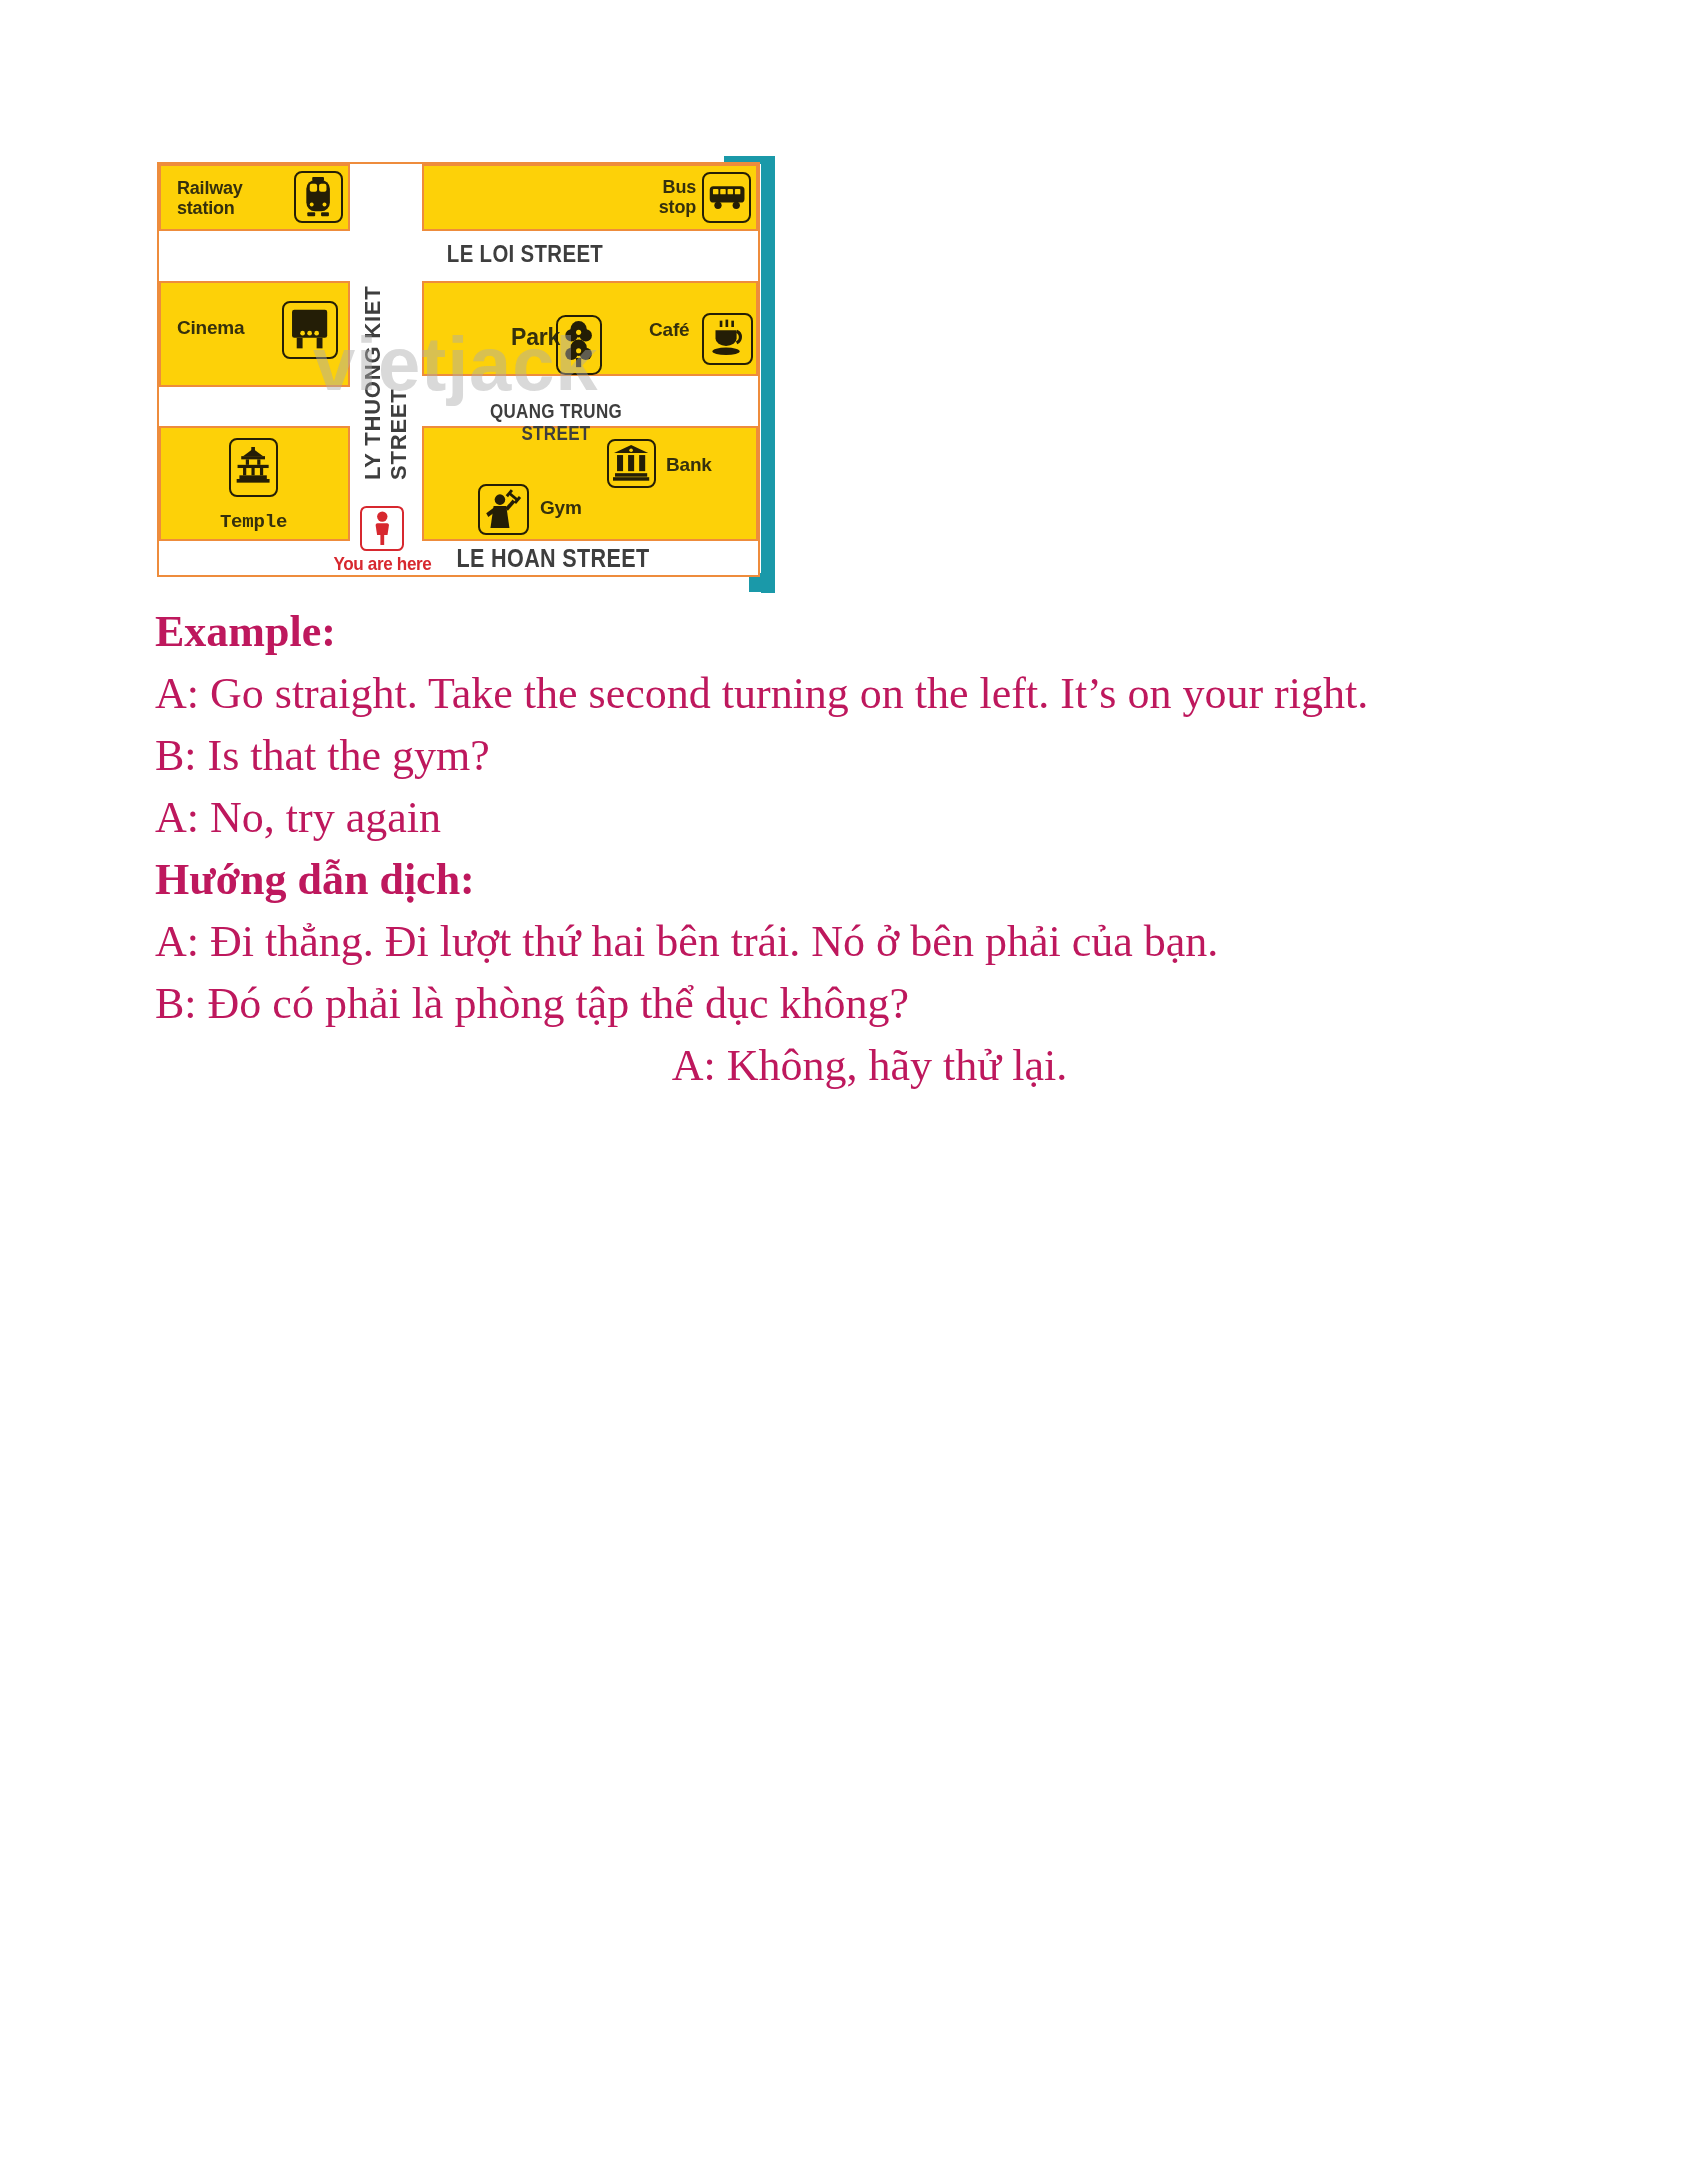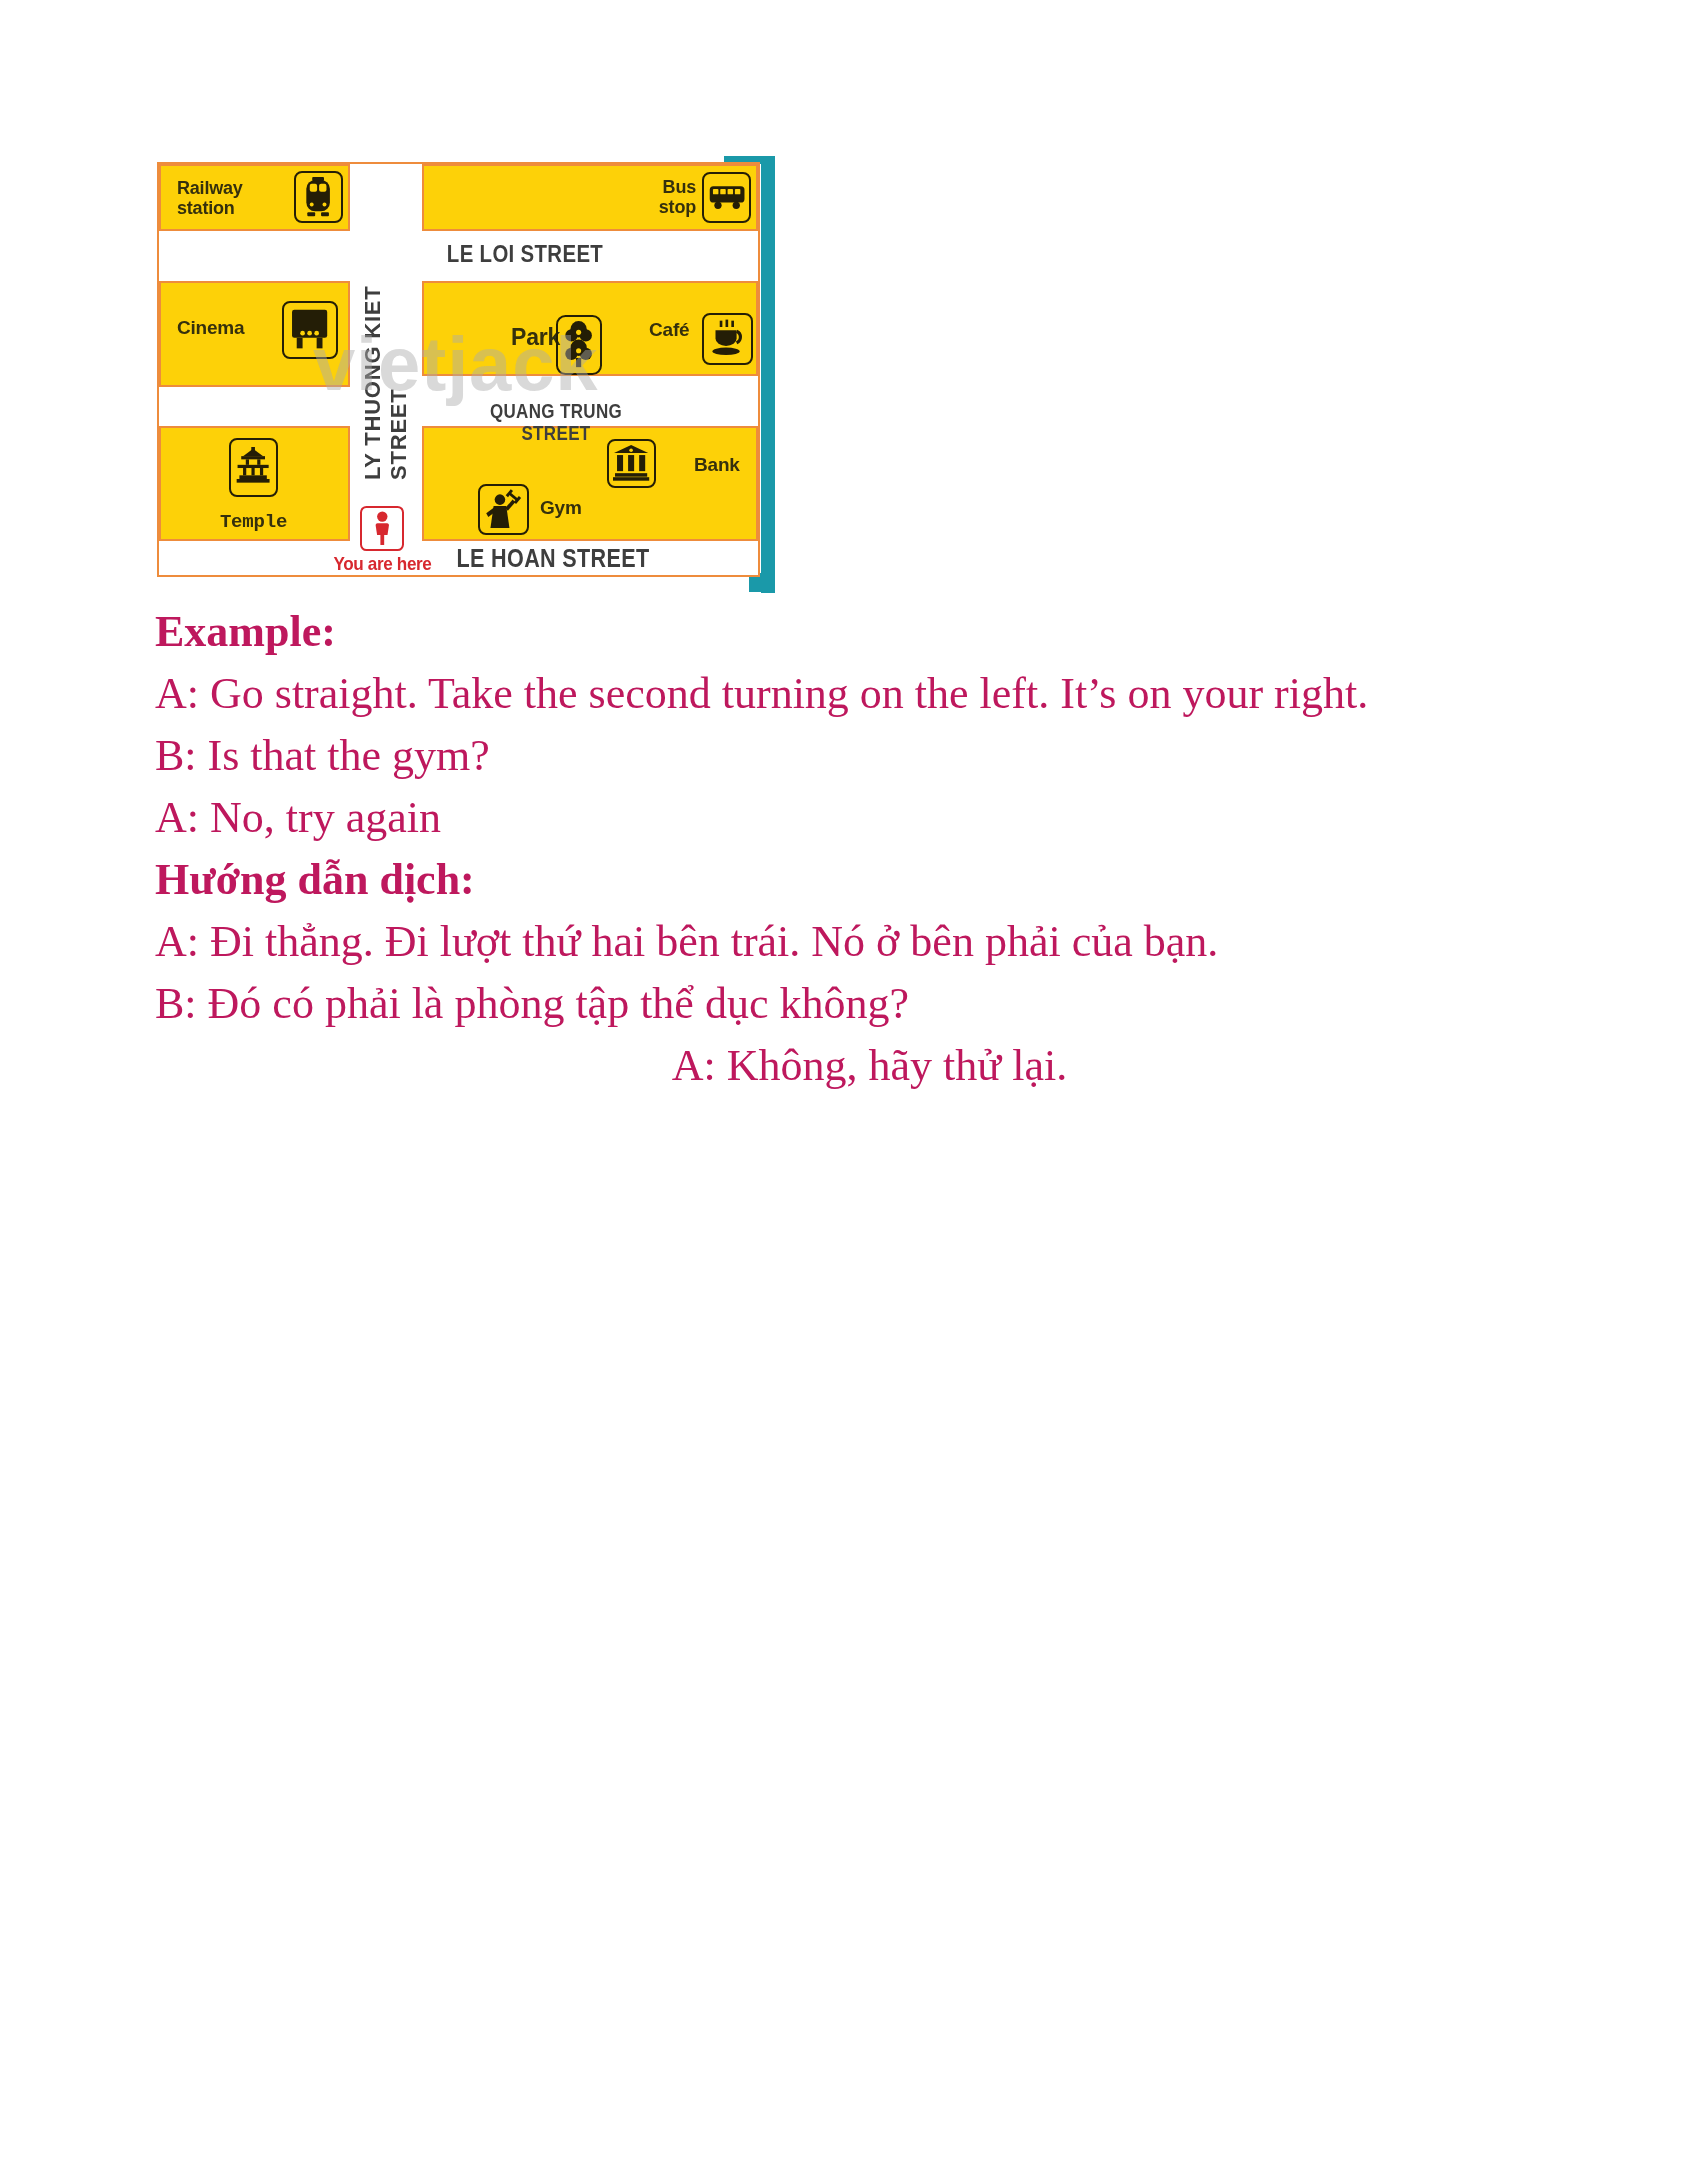--- a/index.html
+++ b/index.html
@@ -204,21 +204,21 @@
         <svg viewBox="0 0 40 40" preserveAspectRatio="xMidYMid meet">
           <polygon points="20,2 37,10 3,10" fill="#241E06"></polygon>
           <circle cx="20" cy="7.2" r="1.8" fill="#FDD108"></circle>
           <rect x="6" y="12" width="6" height="16" fill="#241E06"></rect>
           <rect x="17" y="12" width="6" height="16" fill="#241E06"></rect>
           <rect x="28" y="12" width="6" height="16" fill="#241E06"></rect>
           <rect x="4" y="30" width="32" height="3.5" fill="#241E06"></rect>
           <rect x="2" y="34" width="36" height="3.5" fill="#241E06"></rect>
         </svg>
       </div>
-      <div class="place-label" style="left:242px;top:27px;font-size:19px;margin-left:28px;">Bank</div>
+      <div class="place-label" style="left:242px;top:27px;font-size:19px;">Bank</div>
     </div>
 
     <div class="street-label st-leloi">LE LOI STREET</div>
     <div class="street-label st-quang">QUANG TRUNG STREET</div>
     <div class="street-label st-lehoan">LE HOAN STREET</div>
     <div class="st-vertical">LY THUONG KIET STREET</div>
 
     <div class="marker-box">
       <svg viewBox="0 0 26 40" preserveAspectRatio="xMidYMid meet">
         <circle cx="13" cy="7" r="5.5" fill="#D7282F"></circle>

